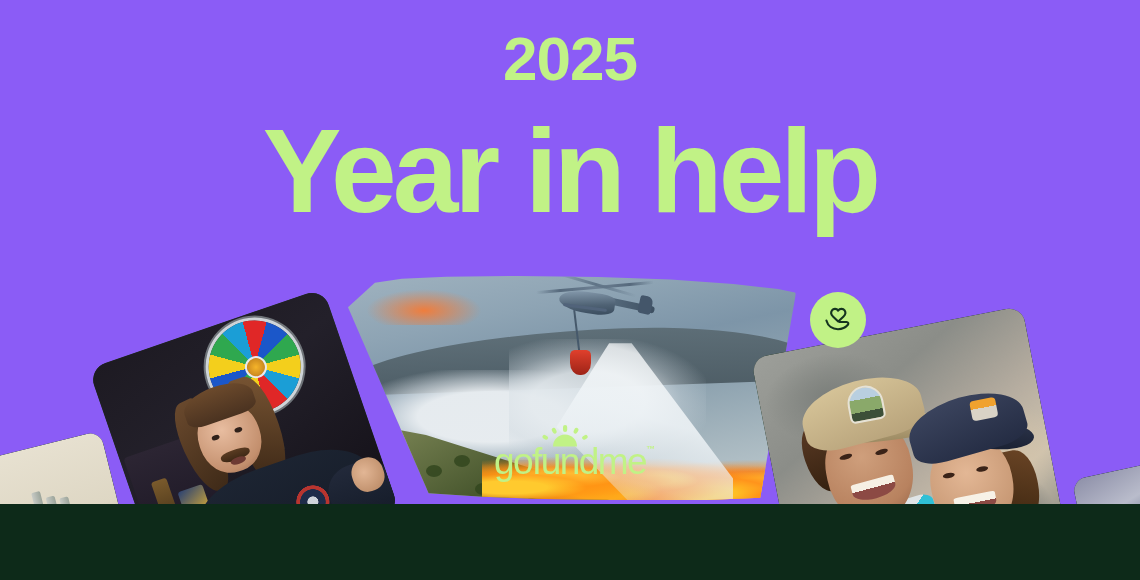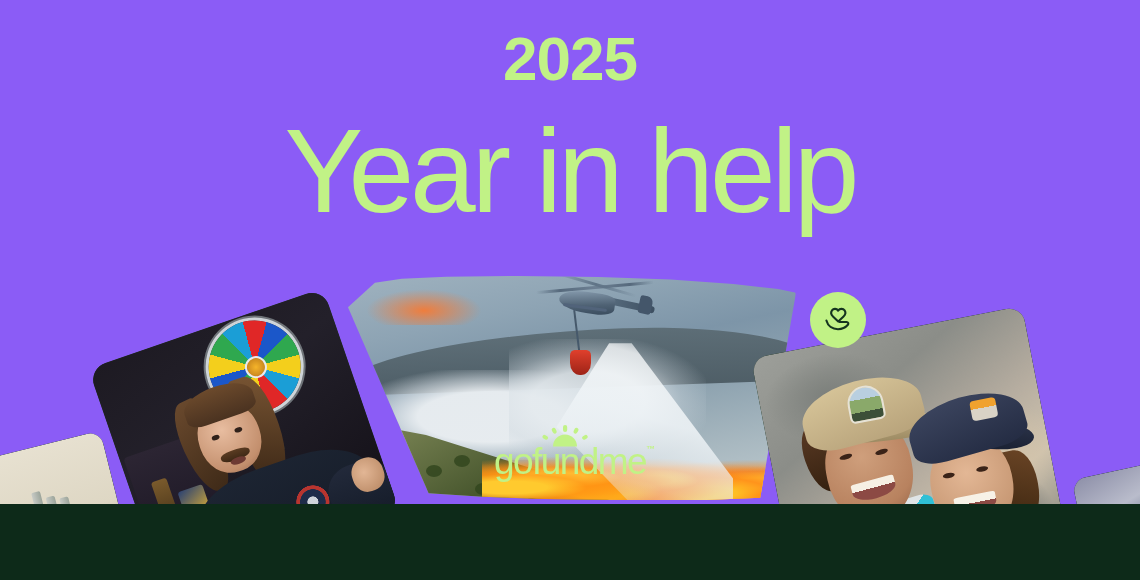--- a/index.html
+++ b/index.html
@@ -29,21 +29,21 @@
     font-family: "Liberation Sans", sans-serif;
     font-weight: bold;
     font-size: 62px;
     line-height: 1;
     letter-spacing: -1px;
     color: #c1f286;
     margin: 0;
   }
   .title {
     font-family: "Liberation Sans", sans-serif;
-    font-weight: normal;
+    font-weight: bold;
     font-size: 118px;
     line-height: 1;
     letter-spacing: -4px;
     color: #c1f286;
     margin: 22px 0 0 0;
   }
 
   
   .photo {
     position: absolute;

